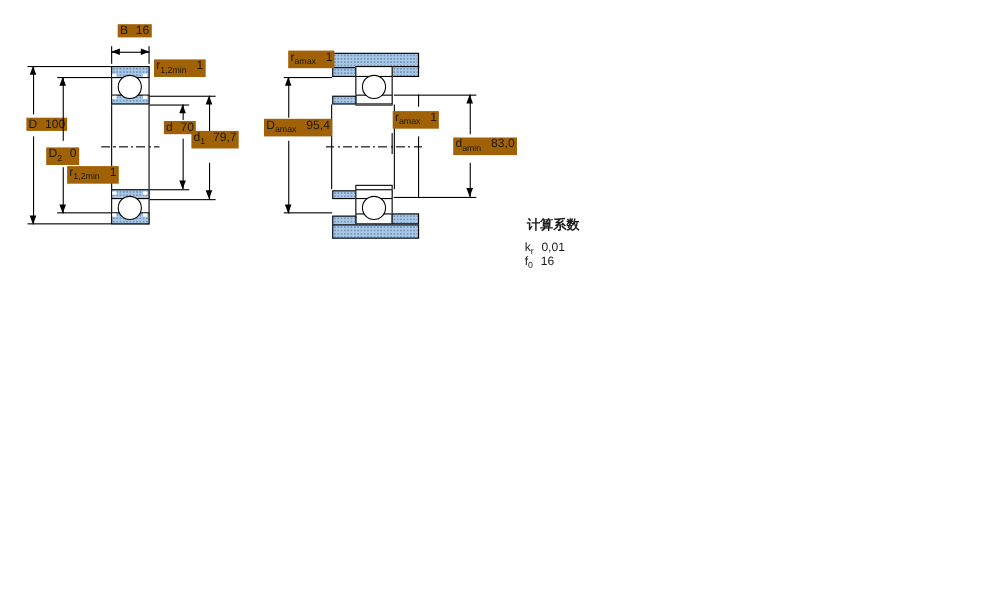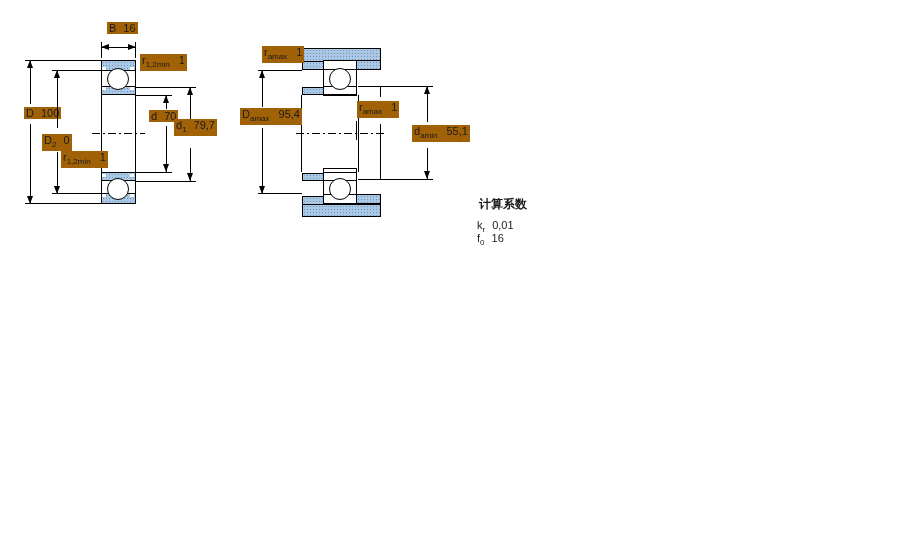--- a/index.html
+++ b/index.html
@@ -140,21 +140,21 @@
     <div class="lbl" style="left:240px;top:108px;"><span>D</span><span class="sub">amax</span><span class="gap2"></span><span>95,4</span></div>
 
     <div class="lbl" style="left:357px;top:101px;"><span>r</span><span class="sub">amax</span><span class="gap2"></span><span>1</span></div>
 
     <div class="hl" style="left:358px;top:86px;width:75px;"></div>
     <div class="hl" style="left:358px;top:179px;width:75px;"></div>
     <div class="vl" style="left:427px;top:86px;height:36px;"></div>
     <div class="vl" style="left:427px;top:148px;height:31px;"></div>
     <div class="au" style="left:424px;top:86px;"></div>
     <div class="ad" style="left:424px;top:171px;"></div>
-    <div class="lbl" style="left:412px;top:125px;"><span>d</span><span class="sub">amin</span><span class="gap2"></span><span>55,1</span></div>
+    <div class="lbl" style="left:412px;top:125px;"><span>d</span><span class="sub">amin</span><span class="gap2"></span><span>83,0</span></div>
   </div>
 
   <div>
     <div class="factors-heading" style="left:479px;top:196px;">计算系数</div>
     <div class="factor-row" style="left:477px;top:219px;"><span>k</span><span class="sub">r</span><span class="gap"></span><span>0,01</span></div>
     <div class="factor-row" style="left:477px;top:232px;"><span>f</span><span class="sub">0</span><span class="gap"></span><span>16</span></div>
   </div>
 
 </div>
 

